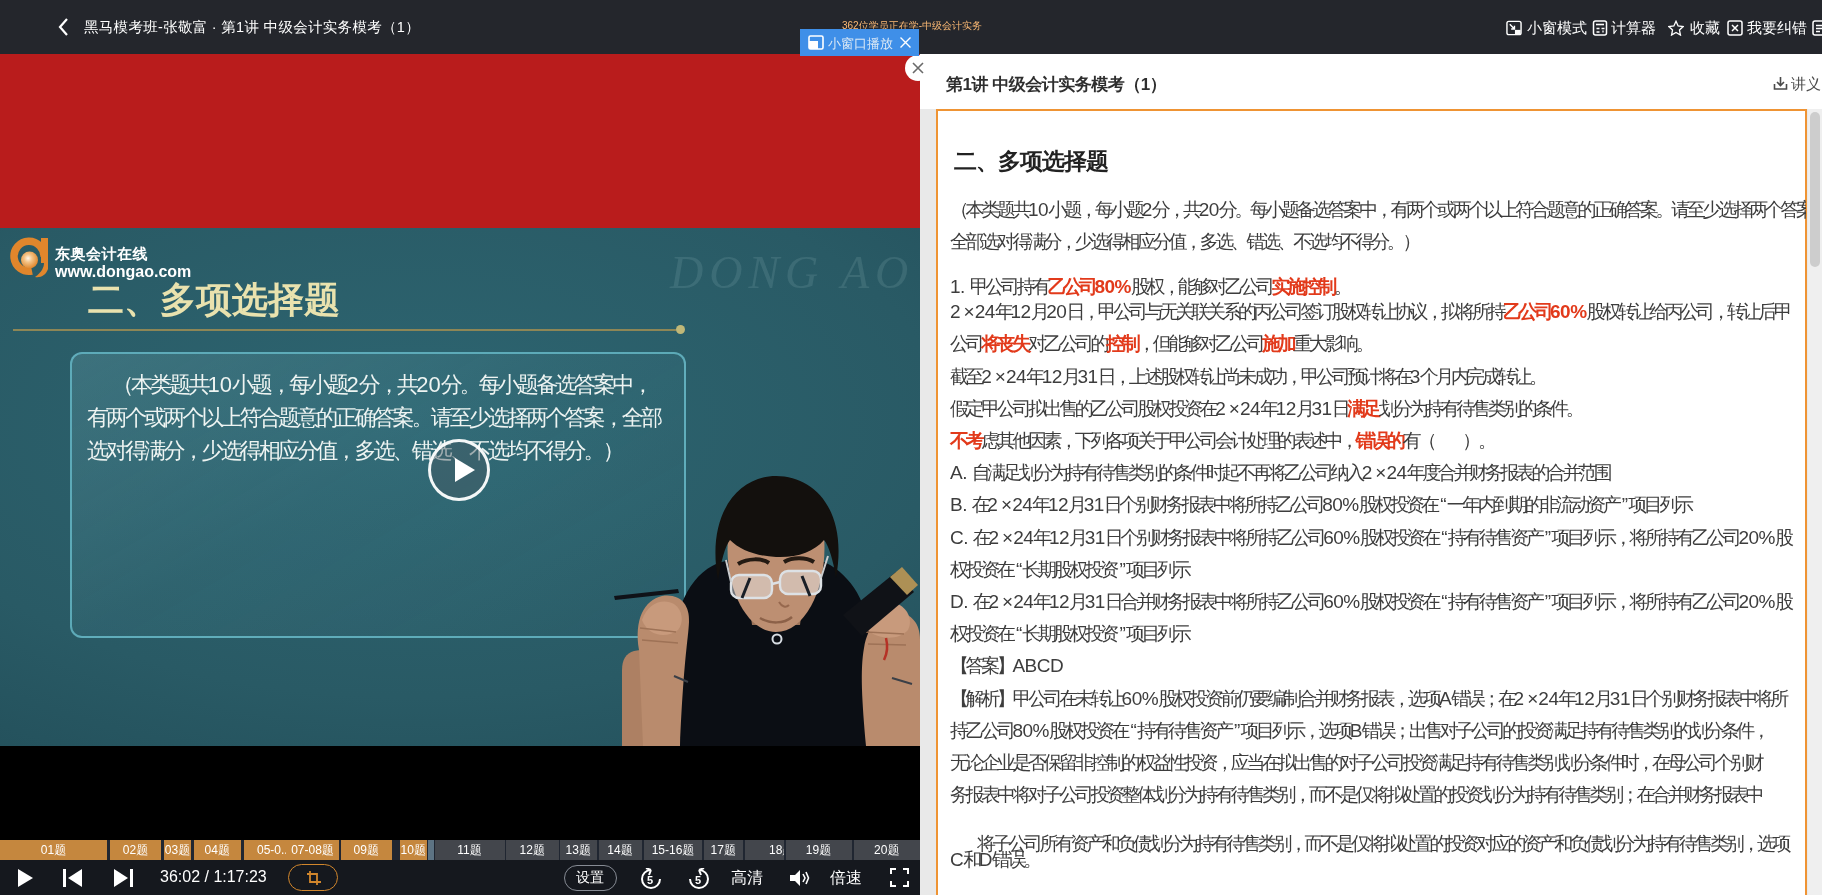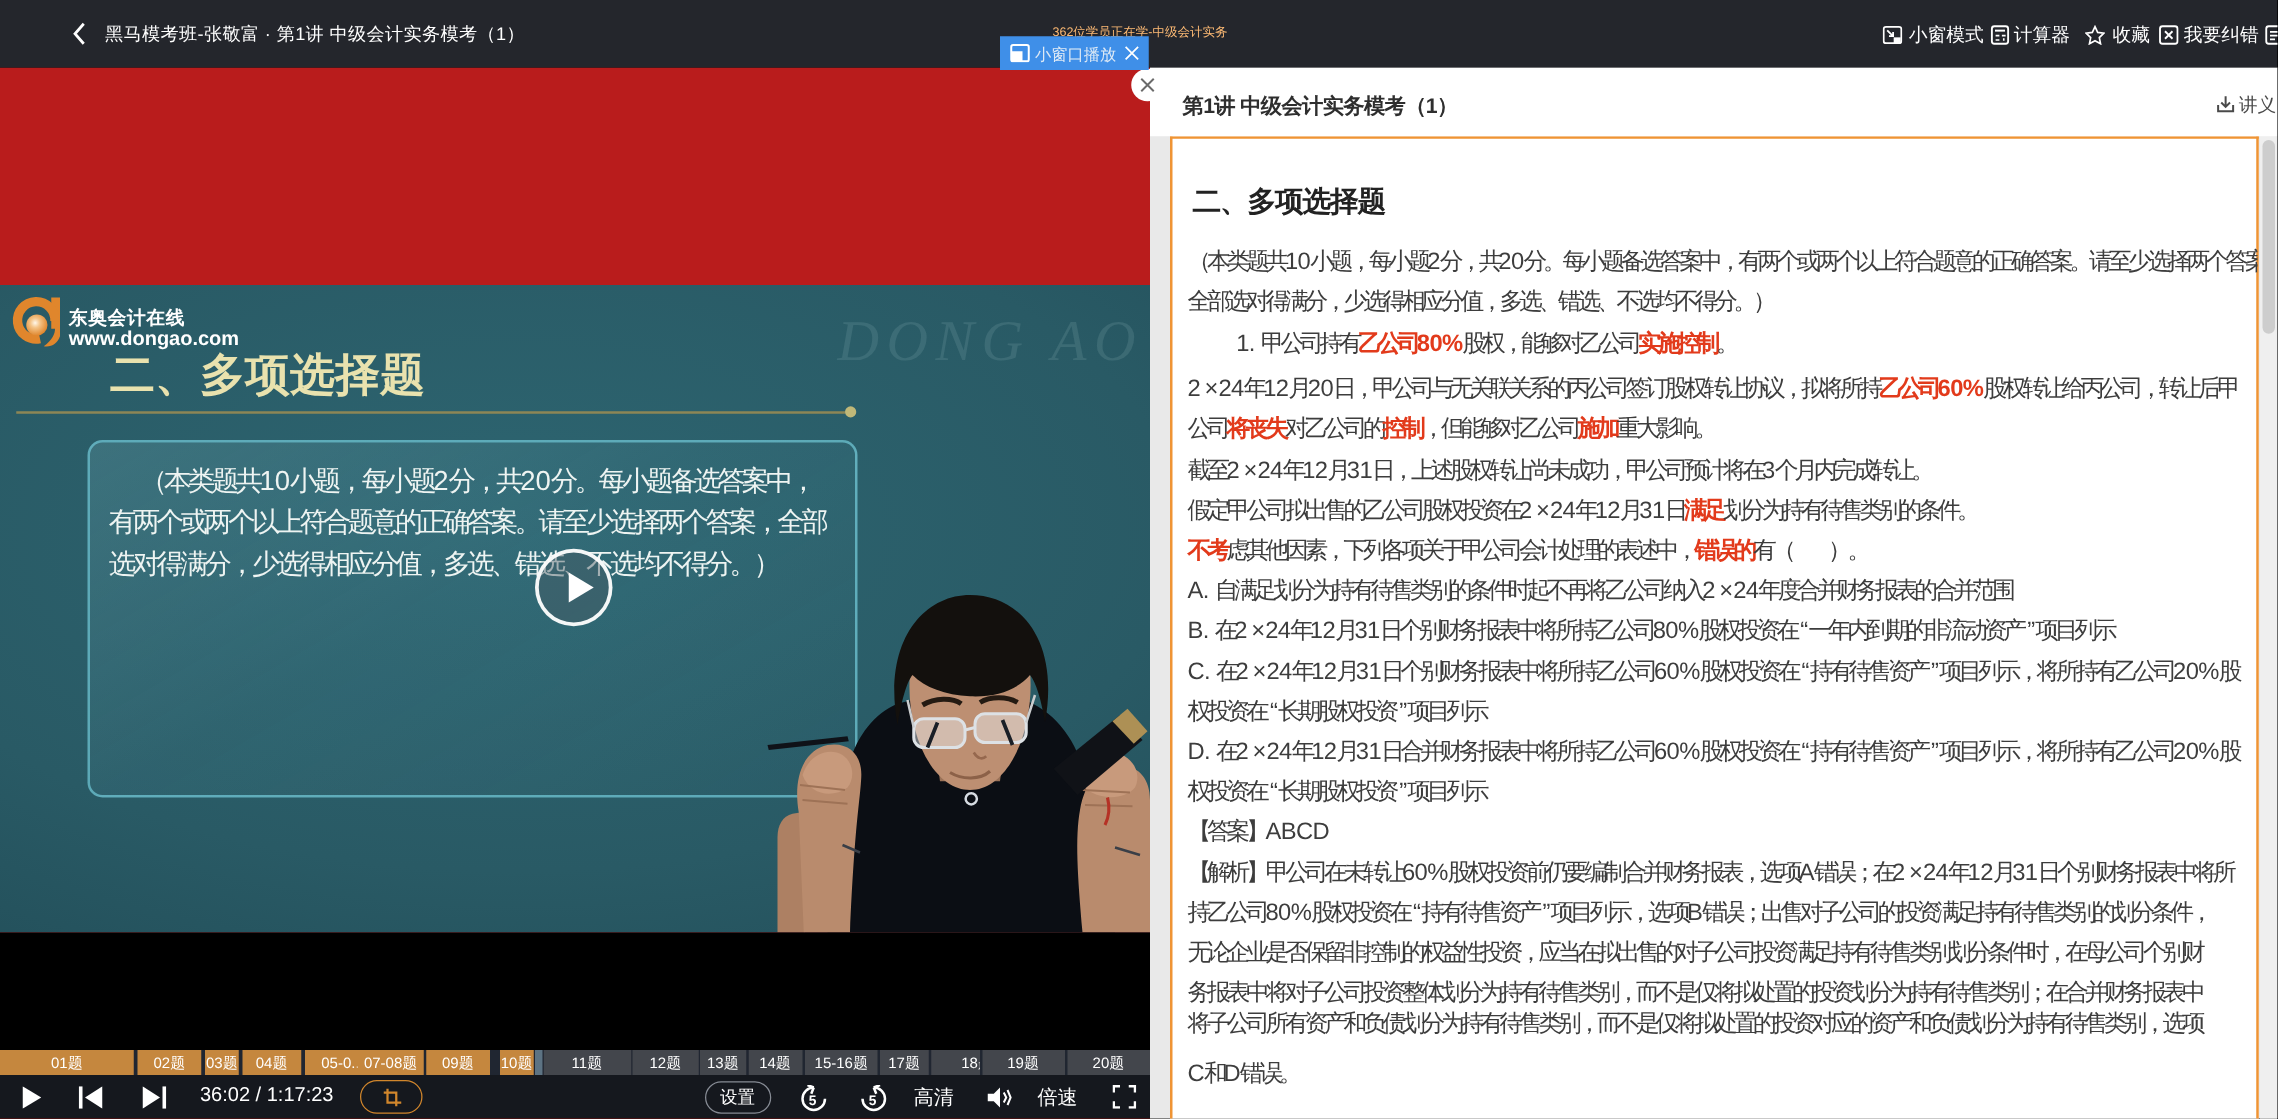--- a/index.html
+++ b/index.html
@@ -257,38 +257,38 @@
       <svg class="abs" style="left:853px;top:22px" width="15" height="15" viewBox="0 0 15 15">
           <path d="M7.5 1 L7.5 9 M4 6 L7.5 9.5 L11 6" stroke="#4a4a4a" stroke-width="1.6" fill="none"></path>
           <path d="M1.5 8 L1.5 13 L13.5 13 L13.5 8" stroke="#4a4a4a" stroke-width="1.6" fill="none"></path>
         </svg>
       <div id="pjy">讲义</div>
     </div>
     <div id="pbh">二、多项选择题</div>
     <div id="content" style="position:absolute;left:0;top:0;width:886px;height:841px;overflow:hidden;">
       <div class="pl" style="top:138.5px;">（本类题共<span class="lt">10</span>小题，每小题<span class="lt">2</span>分，共<span class="lt">20</span>分。每小题备选答案中，有两个或两个以上符合题意的正确答案。请至少选择两个答案，</div>
       <div class="pl" style="top:170.7px;">全部选对得满分，少选得相应分值，多选、错选、不选均不得分。）</div>
-      <div class="pl" style="top:205px;margin-left:39px;"><span class="lt">1. </span>甲公司持有<b>乙公司<span class="lt">80%</span></b>股权，能够对乙公司<b>实施控制</b>。</div>
+      <div class="pl" style="top:216px;"><span class="lt">1. </span>甲公司持有<b>乙公司<span class="lt">80%</span></b>股权，能够对乙公司<b>实施控制</b>。</div>
       <div class="pl" style="top:241.1px;"><span class="lt">2</span><span class="fw">×</span><span class="lt">24</span>年<span class="lt">12</span>月<span class="lt">20</span>日，甲公司与无关联关系的丙公司签订股权转让协议，拟将所持<b>乙公司<span class="lt">60%</span></b>股权转让给丙公司，转让后甲</div>
       <div class="pl" style="top:273.3px;">公司<b>将丧失</b>对乙公司的<b>控制</b>，但能够对乙公司<b>施加</b>重大影响。</div>
       <div class="pl" style="top:305.5px;">截至<span class="lt">2</span><span class="fw">×</span><span class="lt">24</span>年<span class="lt">12</span>月<span class="lt">31</span>日，上述股权转让尚未成功，甲公司预计将在<span class="lt">3</span>个月内完成转让。</div>
       <div class="pl" style="top:337.7px;">假定甲公司拟出售的乙公司股权投资在<span class="lt">2</span><span class="fw">×</span><span class="lt">24</span>年<span class="lt">12</span>月<span class="lt">31</span>日<b>满足</b>划分为持有待售类别的条件。</div>
       <div class="pl" style="top:369.9px;"><b>不考</b>虑其他因素，下列各项关于甲公司会计处理的表述中，<b>错误的</b>有（<span class="lt">&nbsp;&nbsp;&nbsp;&nbsp;&nbsp;&nbsp;</span>）。</div>
       <div class="pl" style="top:402.1px;"><span class="lt">A. </span>自满足划分为持有待售类别的条件时起不再将乙公司纳入<span class="lt">2</span><span class="fw">×</span><span class="lt">24</span>年度合并财务报表的合并范围</div>
       <div class="pl" style="top:434.3px;"><span class="lt">B. </span>在<span class="lt">2</span><span class="fw">×</span><span class="lt">24</span>年<span class="lt">12</span>月<span class="lt">31</span>日个别财务报表中将所持乙公司<span class="lt">80%</span>股权投资在<span class="fw">“</span>一年内到期的非流动资产<span class="fw">”</span>项目列示</div>
       <div class="pl" style="top:466.5px;"><span class="lt">C. </span>在<span class="lt">2</span><span class="fw">×</span><span class="lt">24</span>年<span class="lt">12</span>月<span class="lt">31</span>日个别财务报表中将所持乙公司<span class="lt">60%</span>股权投资在<span class="fw">“</span>持有待售资产<span class="fw">”</span>项目列示，将所持有乙公司<span class="lt">20%</span>股</div>
       <div class="pl" style="top:498.7px;">权投资在<span class="fw">“</span>长期股权投资<span class="fw">”</span>项目列示</div>
       <div class="pl" style="top:530.9px;"><span class="lt">D. </span>在<span class="lt">2</span><span class="fw">×</span><span class="lt">24</span>年<span class="lt">12</span>月<span class="lt">31</span>日合并财务报表中将所持乙公司<span class="lt">60%</span>股权投资在<span class="fw">“</span>持有待售资产<span class="fw">”</span>项目列示，将所持有乙公司<span class="lt">20%</span>股</div>
       <div class="pl" style="top:563.1px;">权投资在<span class="fw">“</span>长期股权投资<span class="fw">”</span>项目列示</div>
       <div class="pl" style="top:595.3px;">【答案】<span class="lt">ABCD</span></div>
       <div class="pl" style="top:627.5px;">【解析】甲公司在未转让<span class="lt">60%</span>股权投资前仍要编制合并财务报表，选项<span class="lt">A</span>错误；在<span class="lt">2</span><span class="fw">×</span><span class="lt">24</span>年<span class="lt">12</span>月<span class="lt">31</span>日个别财务报表中将所</div>
       <div class="pl" style="top:659.7px;">持乙公司<span class="lt">80%</span>股权投资在<span class="fw">“</span>持有待售资产<span class="fw">”</span>项目列示，选项<span class="lt">B</span>错误；出售对子公司的投资满足持有待售类别的划分条件，</div>
       <div class="pl" style="top:691.9px;">无论企业是否保留非控制的权益性投资，应当在拟出售的对子公司投资满足持有待售类别划分条件时，在母公司个别财</div>
       <div class="pl" style="top:724.1px;">务报表中将对子公司投资整体划分为持有待售类别，而不是仅将拟处置的投资划分为持有待售类别；在合并财务报表中</div>
-      <div class="pl" style="top:749px;">将子公司所有资产和负债划分为持有待售类别，而不是仅将拟处置的投资对应的资产和负债划分为持有待售类别，选项</div>
+      <div class="pl" style="top:773px;margin-left:27px;">将子公司所有资产和负债划分为持有待售类别，而不是仅将拟处置的投资对应的资产和负债划分为持有待售类别，选项</div>
       <div class="pl" style="top:788.5px;"><span class="lt">C</span>和<span class="lt">D</span>错误。</div>
       </div>
       </div>
   </div>
 
   <div class="abs" style="left:905px;top:55px;width:26px;height:26px;border-radius:50%;background:#fff;z-index:40;">
     <svg class="abs" style="left:6px;top:6px" width="14" height="14" viewBox="0 0 14 14">
       <path d="M2 2 L12 12 M12 2 L2 12" stroke="#6a6a6a" stroke-width="1.6"></path>
     </svg>
   </div>

